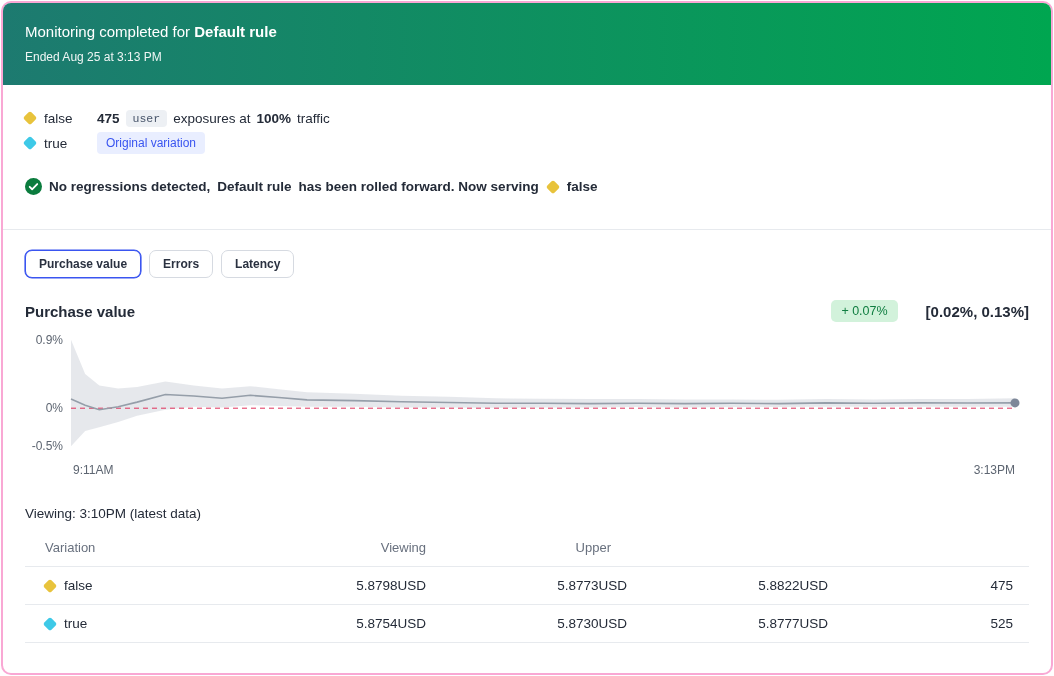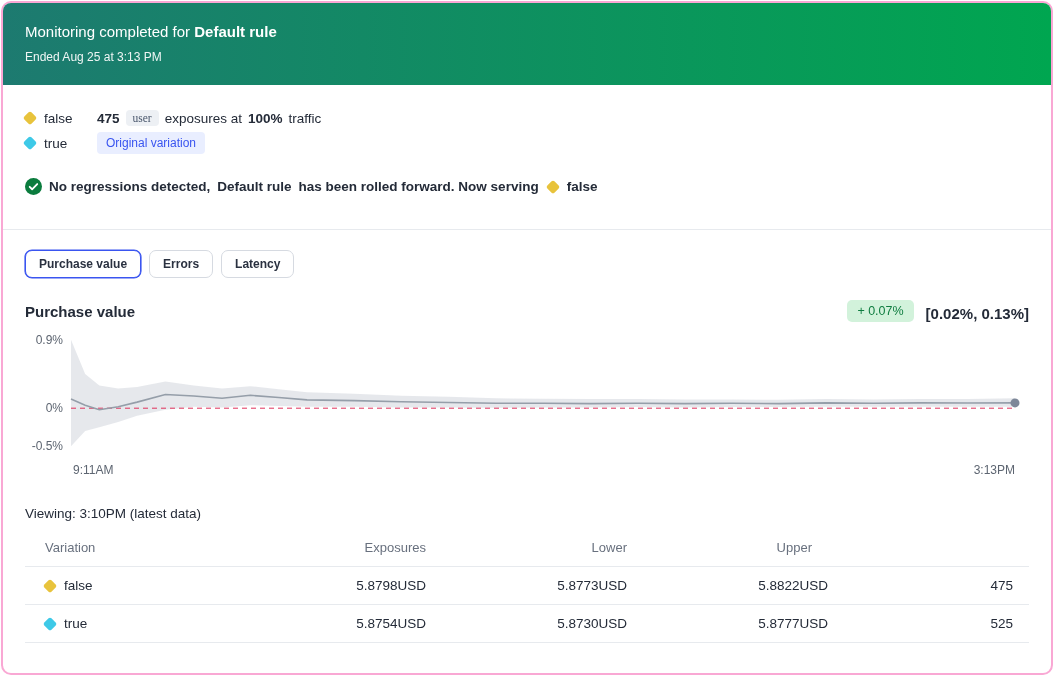--- a/index.html
+++ b/index.html
@@ -22,36 +22,36 @@
   .banner-sub{font-size:12px;margin-top:10px;opacity:.93;}
   
   .summary{padding:22px 22px 0;font-size:13.5px;}
   .srow{display:flex;align-items:center;min-height:22px;margin-bottom:3px;}
   .variation-cell{width:72px;display:flex;align-items:center;gap:9px;}
   .diamond{width:10px;height:10px;border-radius:2px;transform:rotate(45deg);display:inline-block;flex:0 0 10px;}
   .diamond.yellow{background:var(--yellow);}
   .diamond.cyan{background:var(--cyan);}
   .srow-content{display:flex;align-items:center;gap:6px;}
   .badge-user{background:#edf0f4;color:#49566b;border-radius:4px;padding:2px 7px;
-              font-family:Liberation Serif, serif;font-size:11.5px;}
+              font-family:Liberation Mono, monospace;font-size:11.5px;}
   .badge-original{background:var(--badge-blue-bg);color:var(--accent-blue);border-radius:4px;
                   padding:4px 9px;font-size:12px;}
   .result-row{display:flex;align-items:center;gap:7px;margin-top:24px;padding-bottom:34px;font-size:13.5px;font-weight:bold;}
   .check-icon{width:17px;height:17px;flex:0 0 17px;}
   .inline-diamond{width:10px;height:10px;border-radius:2px;transform:rotate(45deg);display:inline-block;margin:0 2px;}
   .divider{border-top:1px solid var(--border);}
   
   .tabs{display:flex;gap:8px;padding:20px 22px 0;}
   .tab{border:1px solid #d6dae1;border-radius:7px;padding:6px 13px;font-size:12px;font-weight:bold;
        background:#fff;color:#2a3140;cursor:pointer;font-family:inherit;}
   .tab.active{border-color:var(--accent-blue);box-shadow:0 0 0 .6px var(--accent-blue);}
   
   .metric-head{display:flex;justify-content:space-between;align-items:center;padding:22px 22px 0;}
   .metric-title{font-size:15px;font-weight:bold;}
-  .metric-right{display:flex;align-items:flex-end;gap:12px;padding-left:36px;}
+  .metric-right{display:flex;align-items:center;gap:28px;padding-left:36px;}
   .badge-change{background:var(--green-badge-bg);color:var(--green-badge-text);border-radius:5px;
                 padding:4px 10px;font-size:12.5px;}
   .interval{font-size:15px;font-weight:bold;}
   
   .chart{padding:6px 22px 0;}
   .chart svg{display:block;}
   .tick{font-size:12px;fill:#5d6571;font-family:"Liberation Sans",sans-serif;}
   
   .viewing{padding:26px 22px 0;font-size:13.5px;}
   .table{margin:8px 22px 0;font-size:13.5px;}
@@ -139,22 +139,21 @@
         <text x="48" y="146" class="tick">9:11AM</text>
         <text x="990" y="146" text-anchor="end" class="tick">3:13PM</text>
       </svg>
   </div>
 
   <div class="viewing">Viewing: 3:10PM (latest data)</div>
 
   <div class="table">
     <div class="trow head">
       <div>Variation</div>
-      <div class="num">Exposures</div>
-      <div class="num">Lower</div>
+      <div class="num">Viewing</div>
       <div class="num">Upper</div>
     </div>
     <div class="trow">
       <div>
         <span class="diamond yellow"></span>
         <span>false</span>
       </div>
       <div class="num">5.8798USD</div>
       <div class="num">5.8773USD</div>
       <div class="num">5.8822USD</div>

